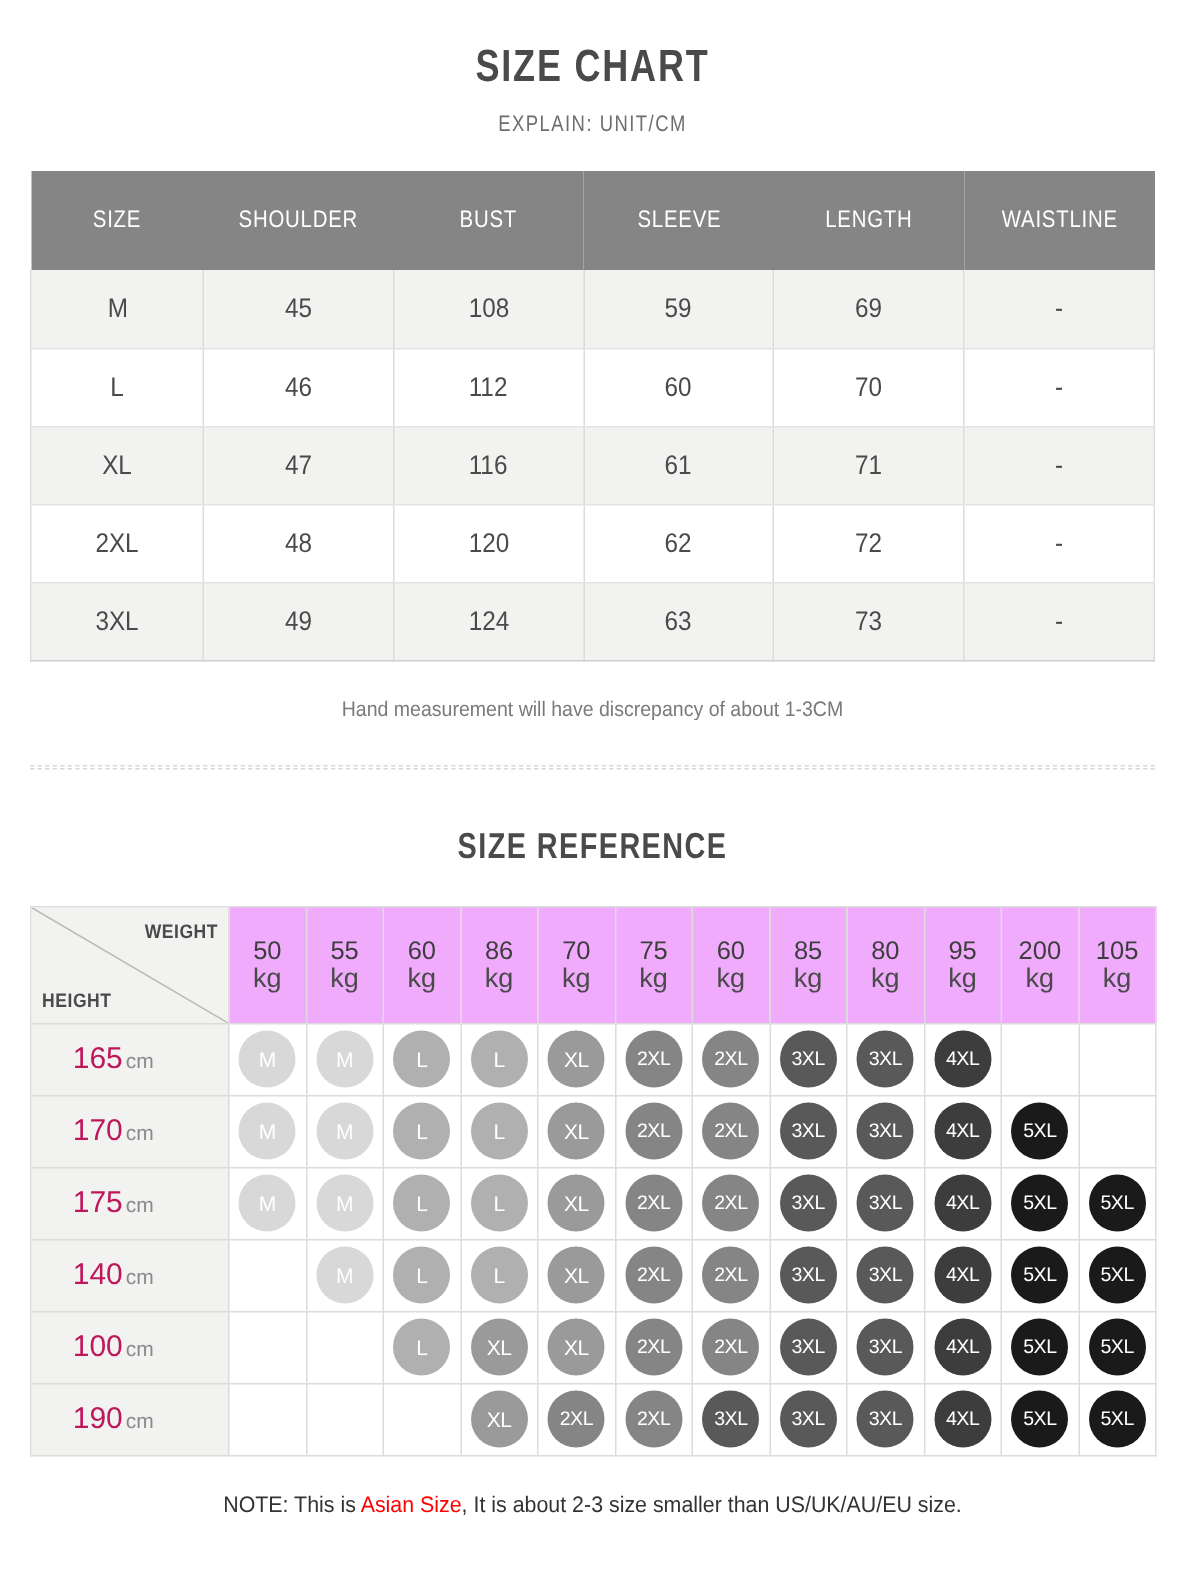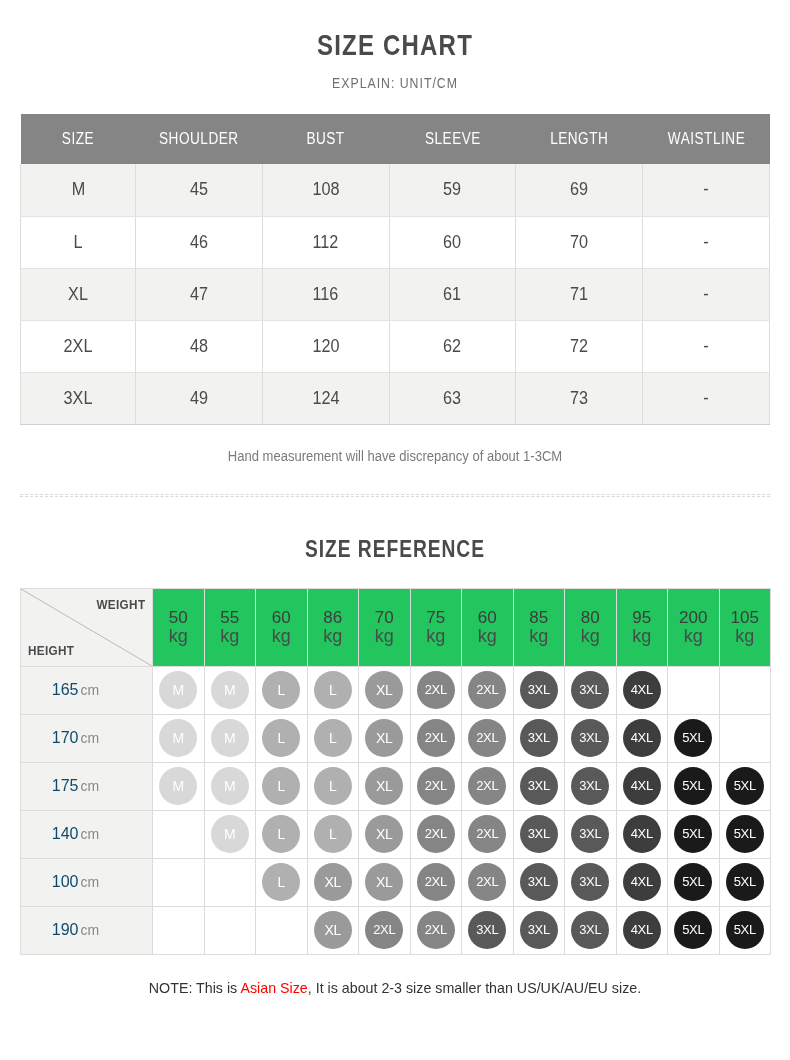--- a/index.html
+++ b/index.html
@@ -43,21 +43,21 @@
     width: 750px;
     border-collapse: collapse;
     table-layout: fixed;
   }
   table.size-chart thead th {
     background: #858585;
     color: #ffffff;
     font-size: 16px;
     font-weight: normal;
     letter-spacing: 0.6px;
-    height: 50px;
+    height: 66px;
     vertical-align: middle;
     text-align: center;
     border: none;
   }
   table.size-chart thead th > span { display: inline-block; transform: scaleX(0.85); }
   table.size-chart tbody td {
     height: 52px;
     text-align: center;
     vertical-align: middle;
     font-size: 18px;
@@ -137,21 +137,21 @@
     left: 7px; bottom: 8px;
     font-size: 13px;
     color: #4a4a4a;
     letter-spacing: 0.4px;
     transform: scaleX(0.9);
     transform-origin: left bottom;
   }
   .w-head {
     width: 51.5px;
     height: 78px;
-    background: #22c55e;
+    background: #f0abfc;
     font-weight: normal;
   }
   .w-head .wnum {
     display: block;
     font-size: 17px;
     color: #3d3d3d;
     line-height: 1.05;
     margin-top: 2px;
   }
   .w-head .wunit {
@@ -160,21 +160,21 @@
     color: #4a4a4a;
     line-height: 1.1;
   }
   .h-cell {
     width: 132px;
     height: 48px;
     background: #f2f2f0;
     text-align: right;
     padding-right: 22px !important;
   }
-  .h-cell .hnum { font-size: 16px; color: #0c4a6e; }
+  .h-cell .hnum { font-size: 20px; color: #be185d; }
   .h-cell .hunit { font-size: 14px; color: #8a8a8a; margin-left: 2px; }
   .cell { height: 48px; background: #ffffff; }
   .bubble {
     display: inline-block;
     width: 38px; height: 38px;
     line-height: 38px;
     border-radius: 50%;
     color: #ffffff;
     font-size: 13px;
     letter-spacing: -0.3px;

